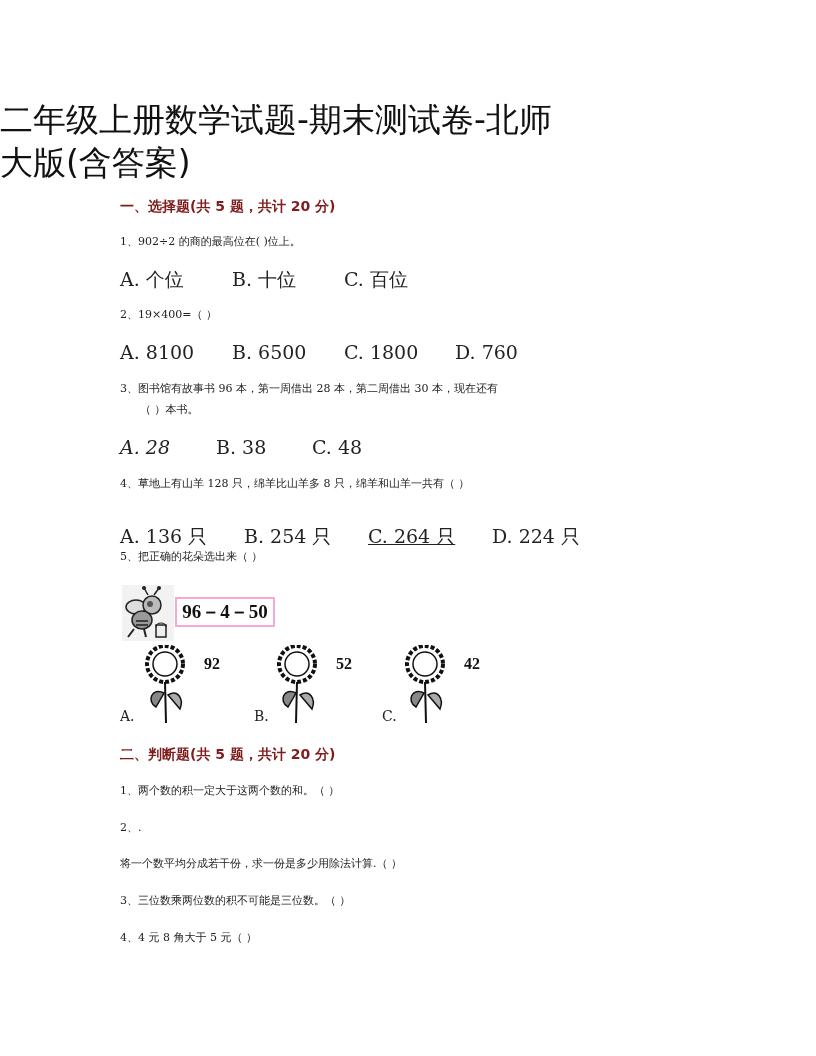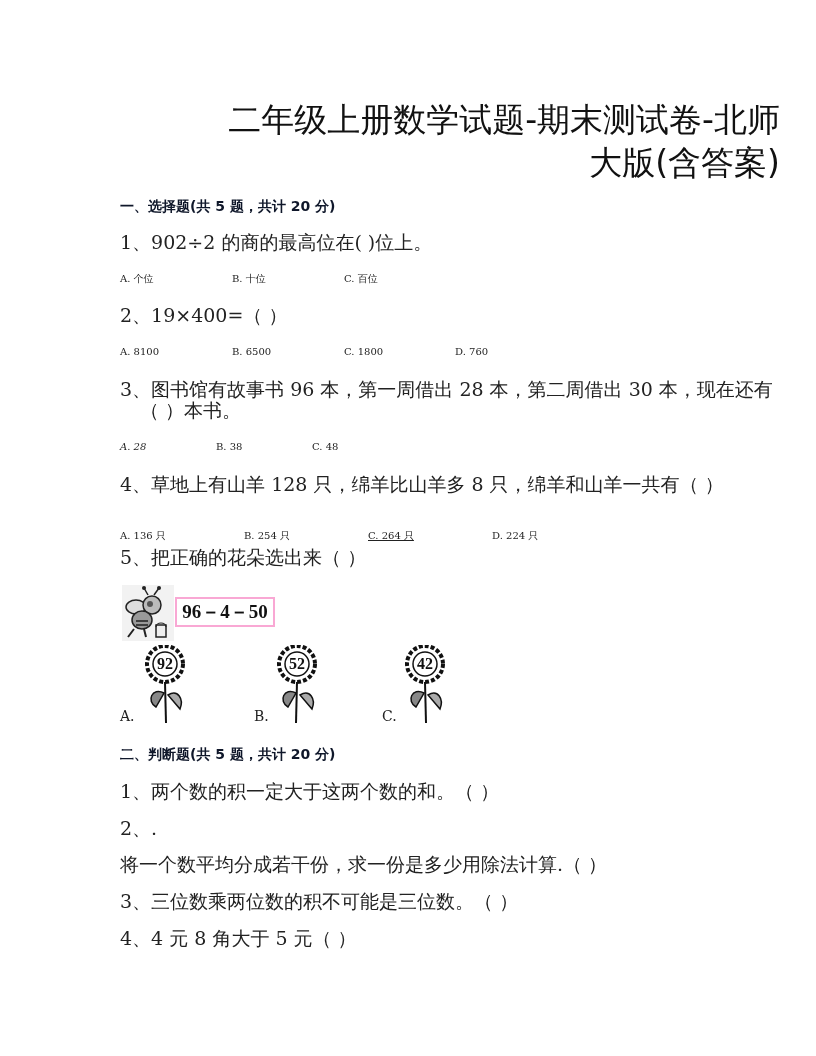--- a/index.html
+++ b/index.html
@@ -2,53 +2,53 @@
 <html><head>
   <meta charset="utf-8">
   <style>
     html, body { margin: 0; padding: 0; background: #ffffff; }
     body {
       width: 816px; height: 1056px; position: relative; overflow: hidden;
       font-family: "DejaVu Serif", "Liberation Serif", serif;
       color: #222222;
     }
     .title {
-      position: absolute; left: 0; width: 780px; text-align: right;
+      position: absolute; left: 0; width: 780px; text-align: left;
       font-family: "DejaVu Sans", "Liberation Sans", sans-serif;
       font-size: 33px; line-height: 44px; color: #111;
     }
     .t1 { top: 98px; }
     .t2 { top: 141px; }
     .line {
-      position: absolute; left: 120px; font-size: 19px; line-height: 20px;
+      position: absolute; left: 120px; font-size: 11px; line-height: 20px;
       white-space: nowrap; color: #222;
     }
     .section {
       font-family: "DejaVu Sans", "Liberation Sans", sans-serif;
-      font-weight: bold; font-size: 14px; color: #0f172a;
+      font-weight: bold; font-size: 14px; color: #7f1d1d;
     }
     .opt { position: absolute; top: 0; }
-    .optrow { position: absolute; left: 120px; height: 20px; width: 600px; font-size: 10px; line-height: 20px; }
+    .optrow { position: absolute; left: 120px; height: 20px; width: 600px; font-size: 19px; line-height: 20px; }
 
     
     .q5img { position: absolute; left: 122px; top: 585px; width: 160px; height: 56px; }
     .bee { position: absolute; left: 0; top: 0; width: 52px; height: 56px; }
     .exprbox {
       position: absolute; left: 53px; top: 12px; width: 100px; height: 30px;
       border: 2px solid #f9a8d4; box-sizing: border-box;
       font-family: "Liberation Serif", "DejaVu Serif", serif;
       font-size: 19px; font-weight: bold; line-height: 26px; text-align: center; color: #111;
     }
     .flower-opt { position: absolute; top: 645px; height: 80px; }
     .flower-label { position: absolute; bottom: 0; left: 0; font-size: 14px; line-height: 18px; }
     .flower { position: absolute; top: 0; width: 50px; height: 80px; }
     .flower-num {
       position: absolute; left: 8px; top: 8px; width: 30px; height: 22px;
       font-family: "Liberation Serif", "DejaVu Serif", serif; font-weight: bold;
-      font-size: 16px; line-height: 22px; text-align: center; color: #111;
+      font-size: 16px; line-height: 22px; text-align: right; color: #111; padding-left: 40px;
     }
   </style>
 </head>
 <body>
 
 <div>
 
   <div class="title t1">二年级上册数学试题-期末测试卷-北师</div>
   <div class="title t2">大版(含答案)</div>
 

